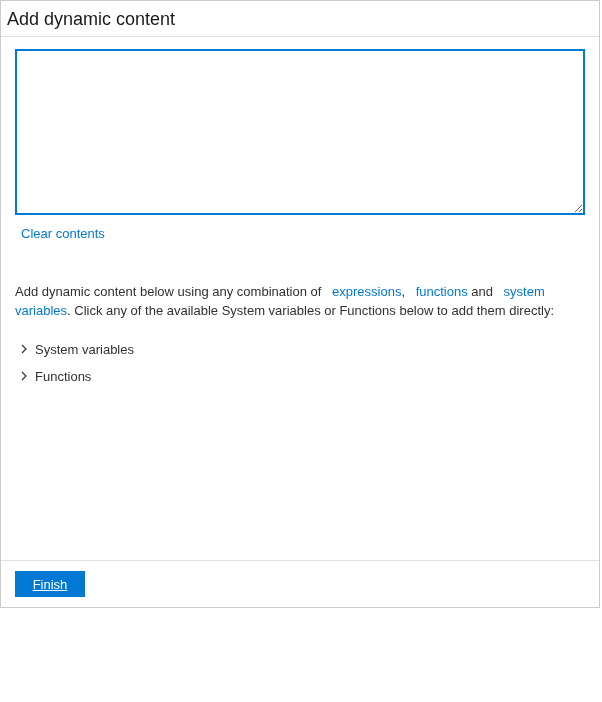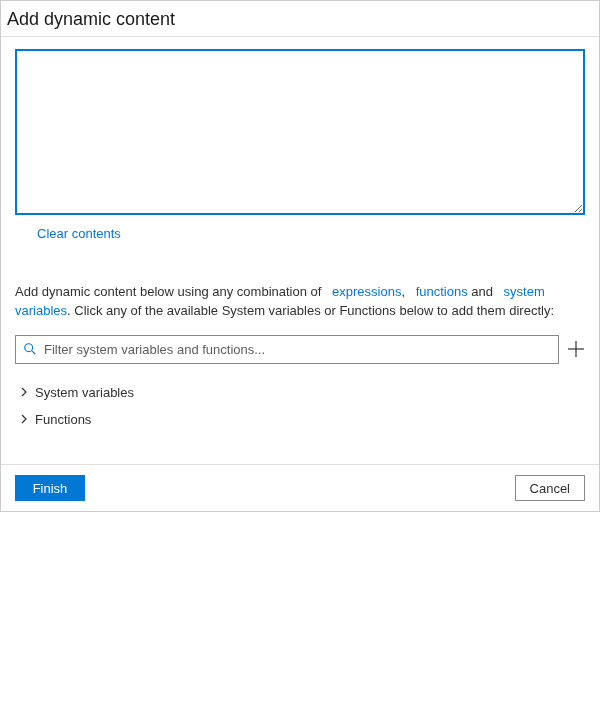--- a/index.html
+++ b/index.html
@@ -11,21 +11,21 @@
       font-family: "Segoe UI", Arial, sans-serif;
       font-size: 13px;
       color: #323130;
       background: #fff;
       width: 602px;
       height: 702px;
       overflow: hidden;
     }
     .dialog {
       width: 600px;
-      height: 512px;
+      height: 608px;
       border: 1px solid #ccc;
       display: flex;
       flex-direction: column;
       position: relative;
     }
     .header {
       padding: 8px 6px 6px 6px;
       font-size: 18px;
       font-weight: 400;
       color: #1b1a19;
@@ -47,21 +47,21 @@
       border: 2px solid #0078d4;
       outline: none;
       font-family: "Segoe UI", Arial, sans-serif;
       font-size: 13px;
       padding: 6px 6px;
       line-height: 1.4;
     }
     .clear-link {
       display: inline-block;
       margin-top: 8px;
-      margin-left: 22px;
+      margin-left: 6px;
       color: #0078d4;
       font-size: 13px;
       cursor: pointer;
     }
     .help-text {
       margin-top: 42px;
       font-size: 13px;
       line-height: 1.45;
       color: #323130;
     }
@@ -138,20 +138,21 @@
       align-items: center;
     }
     .btn {
       height: 26px;
       min-width: 70px;
       padding: 0 14px;
       font-family: "Segoe UI", Arial, sans-serif;
       font-size: 13px;
       cursor: pointer;
       border: 1px solid transparent;
+      text-decoration: underline;
     }
     .btn-primary {
       background: #0078d4;
       color: #fff;
       border-color: #0078d4;
     }
     .btn-secondary {
       background: #fff;
       color: #323130;
       border: 1px solid #8a8886;
@@ -169,49 +170,35 @@
     <div class="textarea-wrap">
       <textarea class="dynamic-input" autofocus="" style=""></textarea>
     </div>
 
     <span class="clear-link">Clear contents</span>
 
     <div class="help-text">
       <span>Add dynamic content below using any combination of </span><a>expressions</a><span>, </span><a>functions</a><span> and </span><a>system variables</a><span>. Click any of the available System variables or Functions below to add them directly:</span>
     </div>
 
-    <div class="filter-row">
-      <div class="search-wrap">
-        <svg class="search-icon" viewBox="0 0 16 16" fill="none" stroke="currentColor" stroke-width="1.3">
-          <circle cx="6.5" cy="6.5" r="4.5"></circle>
-          <line x1="10.2" y1="10.2" x2="14" y2="14"></line>
-        </svg>
-        <input type="text" class="filter-input" placeholder="Filter system variables and functions..." style="">
-      </div>
-      <svg class="plus-icon" viewBox="0 0 18 18" stroke="currentColor" stroke-width="1.2">
-        <line x1="9" y1="1" x2="9" y2="17"></line>
-        <line x1="1" y1="9" x2="17" y2="9"></line>
-      </svg>
-    </div>
 
     <div class="tree">
       <div class="tree-item">
         <svg class="chevron" viewBox="0 0 10 10" fill="none" stroke="#323130" stroke-width="1.2">
           <polyline points="3,1 7,5 3,9"></polyline>
         </svg>
         <span>System variables</span>
       </div>
       <div class="tree-item">
         <svg class="chevron" viewBox="0 0 10 10" fill="none" stroke="#323130" stroke-width="1.2">
           <polyline points="3,1 7,5 3,9"></polyline>
         </svg>
         <span>Functions</span>
       </div>
     </div>
 
   </div>
 
   <div class="footer">
     <button class="btn btn-primary">Finish</button>
-    <button class="btn btn-secondary">Cancel</button>
   </div>
 
 </div>
 
 </body></html>

